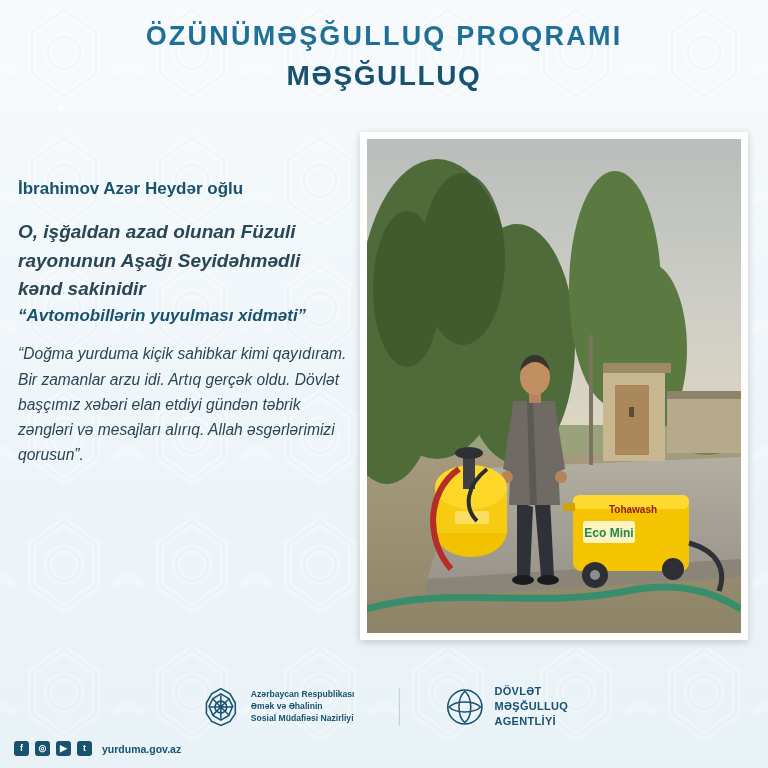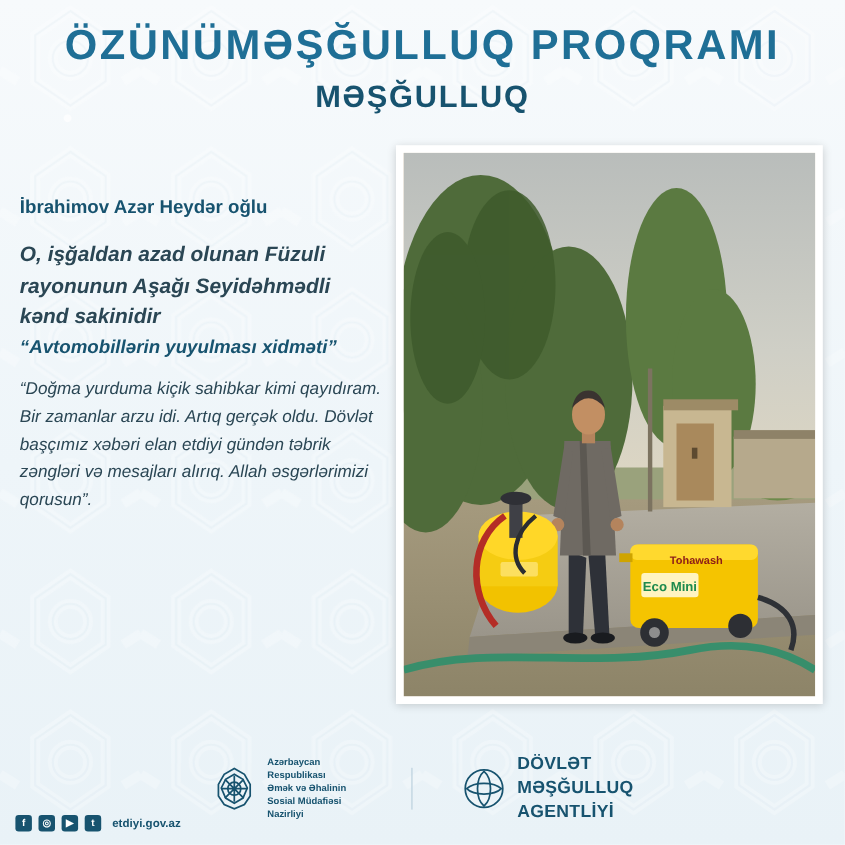--- a/index.html
+++ b/index.html
@@ -34,21 +34,21 @@
   
   .header {
     position: absolute;
     top: 0; left: 0; right: 0;
     height: 118px;
     text-align: center;
     padding-top: 22px;
     box-sizing: border-box;
   }
   .title-main {
-    font-size: 38px;
+    font-size: 27px;
     letter-spacing: 2.2px;
     color: #1f6f96;
     font-weight: 700;
     line-height: 1.1;
   }
   .title-sub {
     margin-top: 8px;
     font-size: 28px;
     letter-spacing: 1.6px;
     color: #17536f;
@@ -140,21 +140,21 @@
   }
   .logo-mark svg { display:block; width:100%; height:100%; }
   .logo-text {
     font-size: 8.6px;
     line-height: 1.38;
     color: #17536f;
     font-weight: 600;
     white-space: pre-line;
   }
   .logo-text.bold {
-    font-size: 16px;
+    font-size: 11px;
     font-weight: 700;
     letter-spacing: 0.3px;
   }
   .divider-v {
     width: 1px;
     height: 38px;
     background: #b7cedb;
   }
   .social-bar {
     position: absolute;
@@ -365,17 +365,17 @@
 AGENTLİYİ</div>
       </div>
 
     </div>
 
     <div class="social-bar">
       <div class="sicon">f</div>
       <div class="sicon">◎</div>
       <div class="sicon">▶</div>
       <div class="sicon">t</div>
-      <div class="site-url">etdiyi.gov.az</div>
+      <div class="site-url">yurduma.gov.az</div>
     </div>
   </div>
 
 </div>
 
 </body></html>

